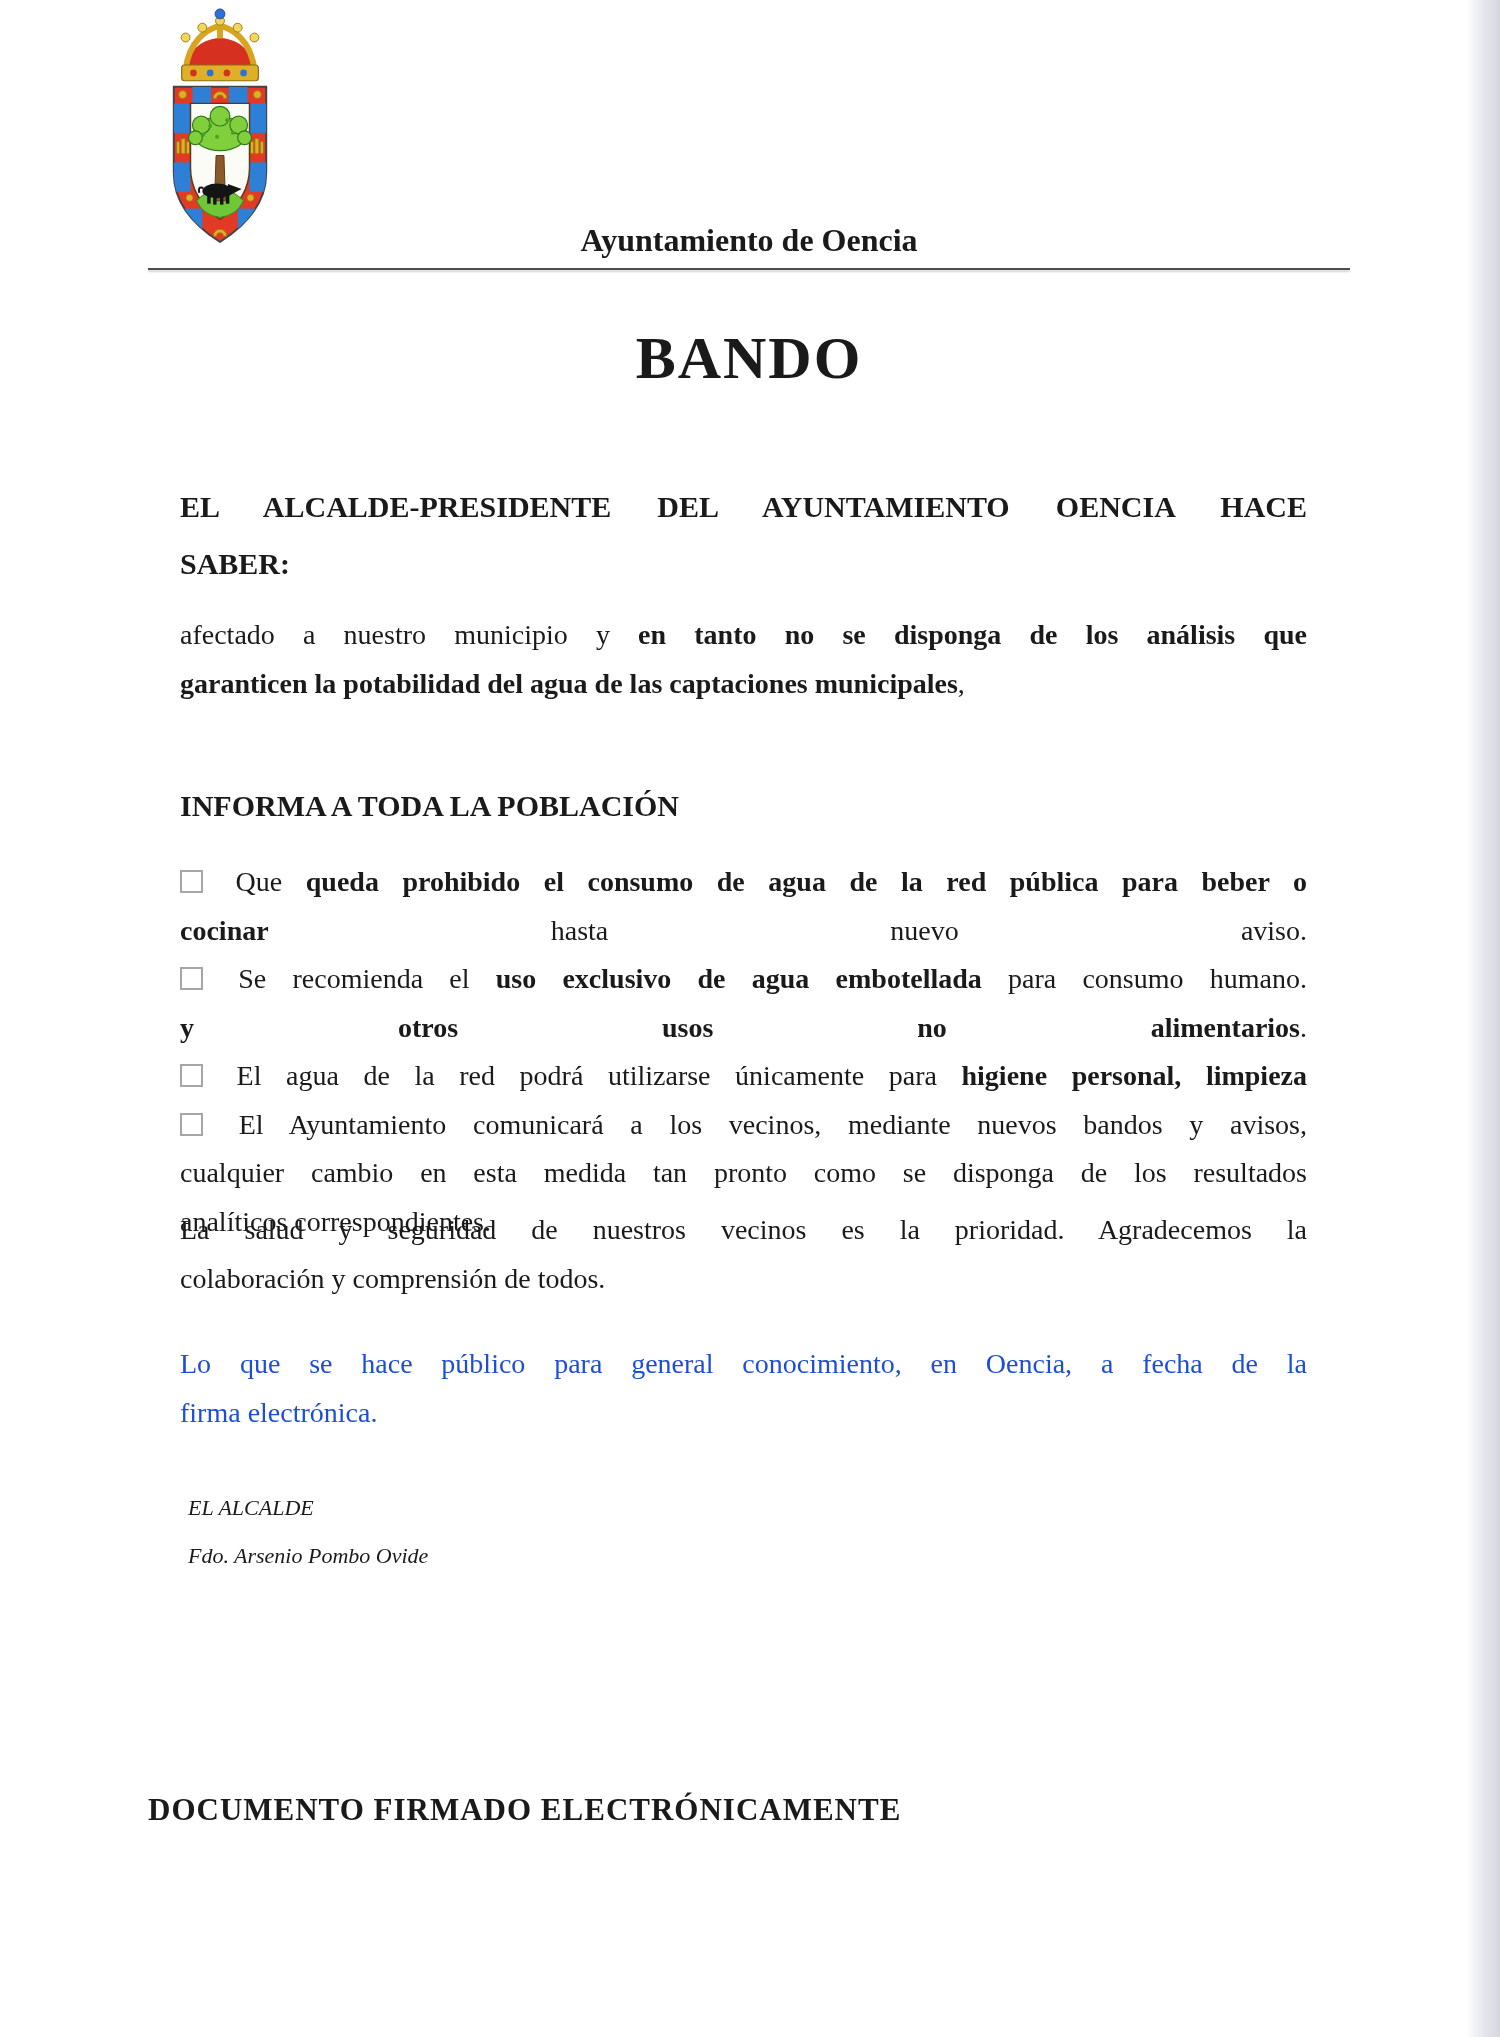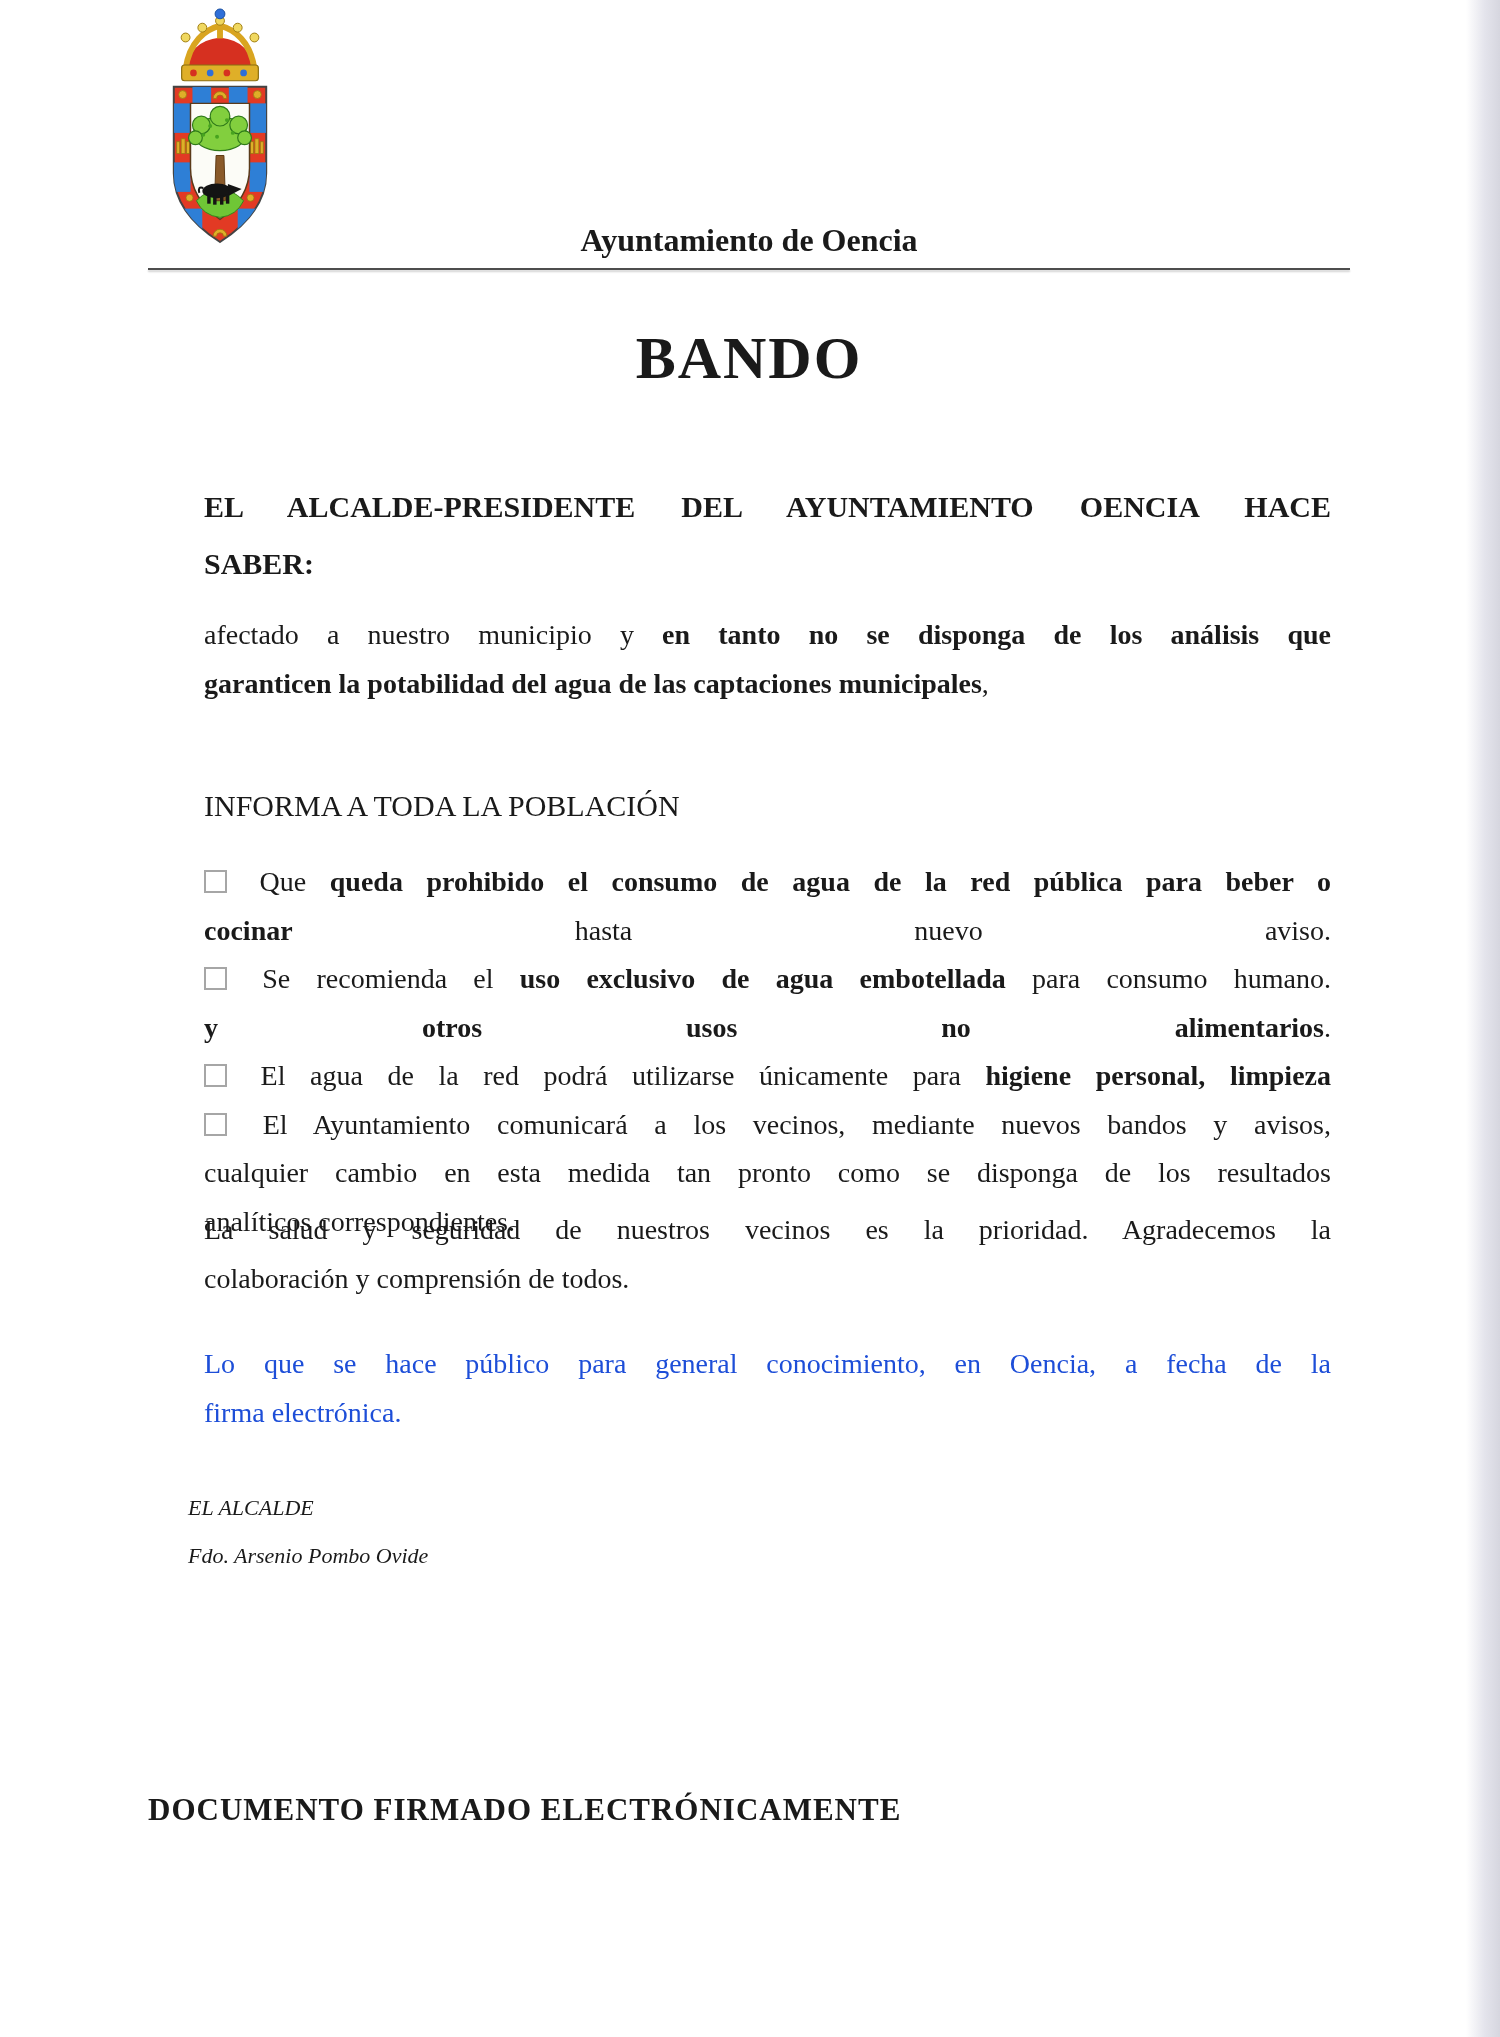--- a/index.html
+++ b/index.html
@@ -22,27 +22,27 @@
     text-align:center;font-weight:bold;font-size:32px;line-height:40px;
   }
   .rule{
     position:absolute;left:148px;top:268px;width:1202px;height:2px;
     background:#4d4d4d;box-shadow:0 2px 2px rgba(0,0,0,0.18);
   }
   .title{
     position:absolute;left:148px;top:322px;width:1202px;
     text-align:center;font-weight:bold;font-size:60px;line-height:72px;letter-spacing:2px;
   }
-  .block{position:absolute;left:204px;width:1127px;}
+  .block{position:absolute;left:180px;width:1127px;}
   .line{text-align:left;white-space:normal;}
   .line.stretch{text-align:justify;text-align-last:justify;}
   .b{font-weight:bold;}
   .heading{font-weight:bold;font-size:30px;line-height:57px;top:478px;}
   .intro{font-size:28px;line-height:49px;top:610px;}
-  .informa{font-weight:normal;font-size:30px;line-height:40px;top:786px;}
+  .informa{font-weight:bold;font-size:30px;line-height:40px;top:786px;}
   .bullets{font-size:28px;line-height:48.5px;top:858px;}
   .salud{font-size:28px;line-height:48.5px;top:1206px;}
   .publico{font-size:28px;line-height:48.5px;top:1340px;color:#1d4ed8;}
   .bullet-square{
     display:inline-block;width:19px;height:19px;
     border:2px solid #a6a6a6;background:transparent;
     transform:translateY(2px);margin-right:9px;
   }
   .sig{
     position:absolute;left:188px;top:1484px;width:1127px;

